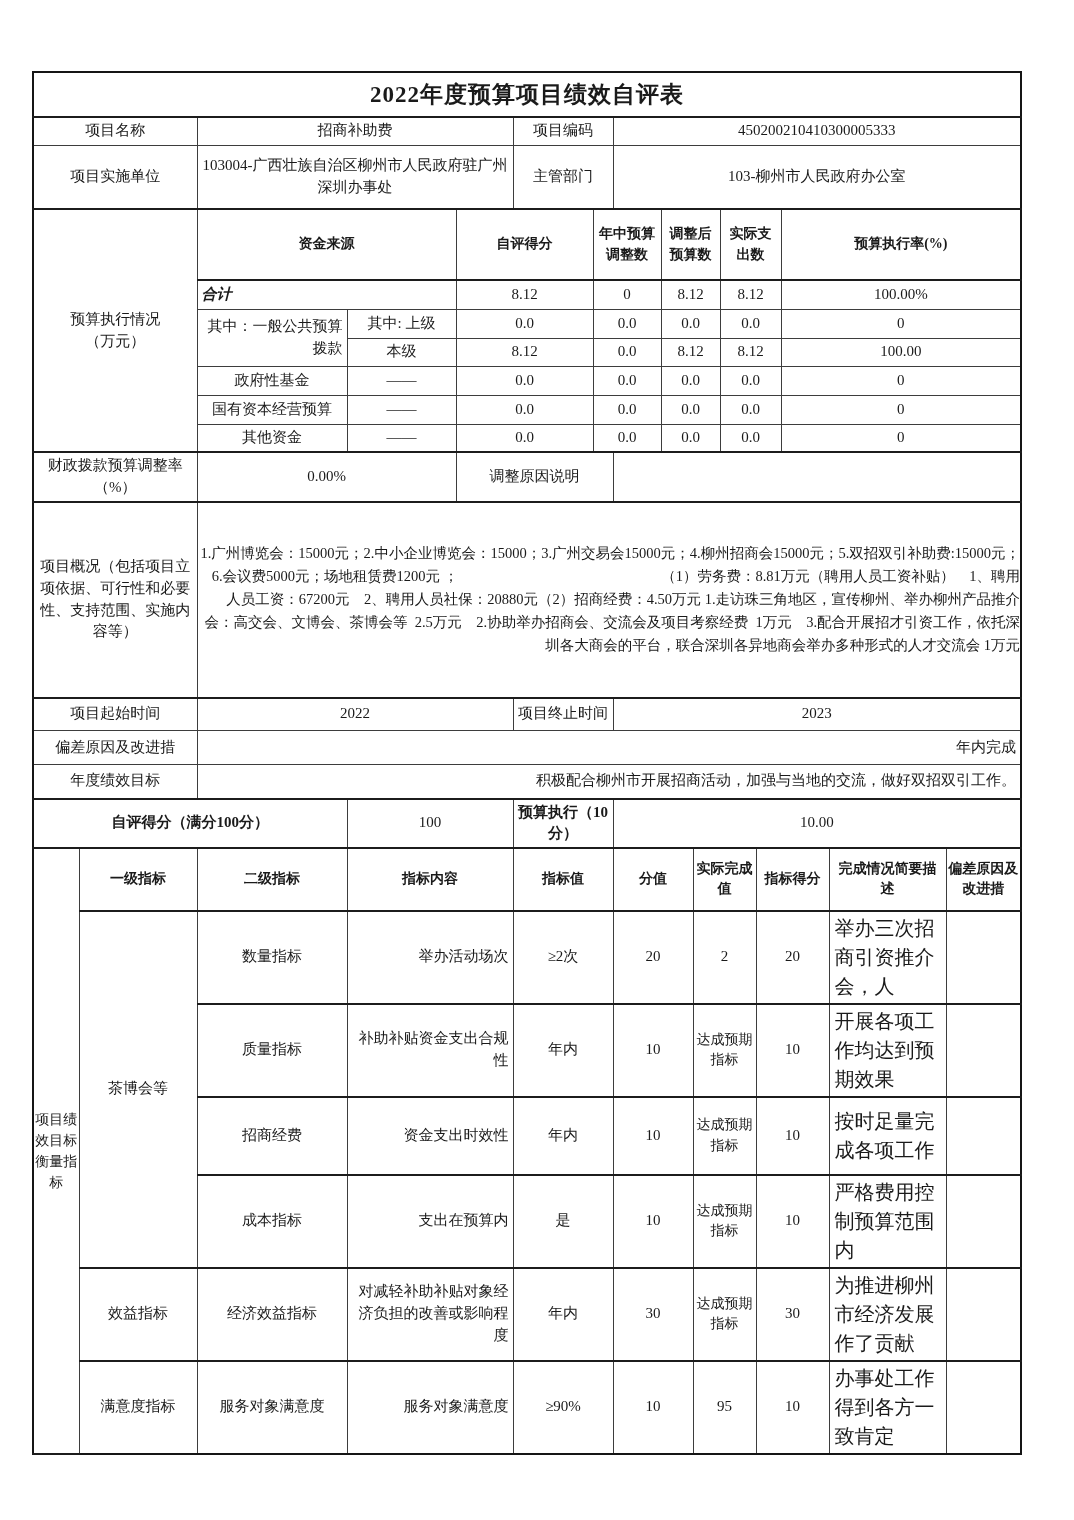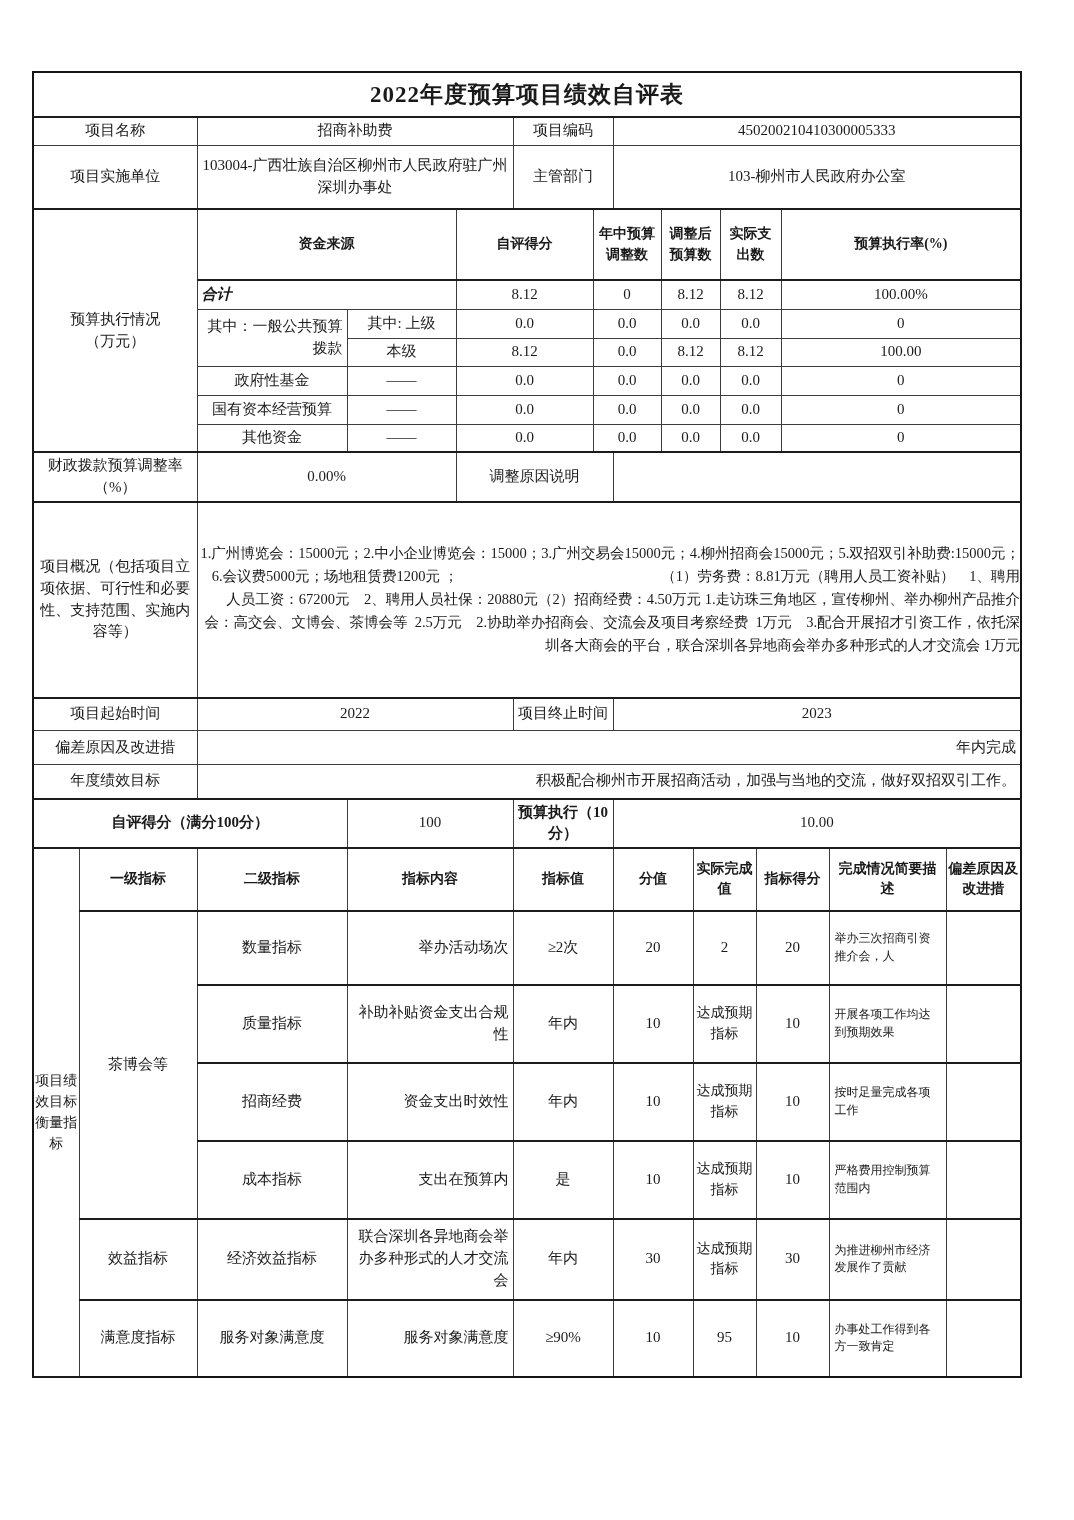--- a/index.html
+++ b/index.html
@@ -22,21 +22,21 @@
   }
   tr.tb > td{border-bottom:2px solid #1c1c1c;}
   .title{font-size:23px;font-weight:bold;letter-spacing:1px;}
   .b{font-weight:bold;}
   .sm{font-size:14px;}
   .left{text-align:right;padding-left:6px;}
   .right{text-align:left;padding-right:10px;font-style:italic;}
   .preline{white-space:pre-line;}
   .prewrap{white-space:pre-wrap;text-align:right;padding:4px 0;line-height:1.6;font-size:14.5px;}
   .narrowv{padding:1px;font-size:14px;line-height:1.5;}
-  .desc{text-align:left;padding-left:5px;font-size:12px;}
+  .desc{text-align:left;padding-left:5px;font-size:20px;}
 </style>
 </head>
 <body>
 
 <div class="sheet">
 <table>
   <colgroup>
     <col style="width:46px">
         <col style="width:118px">
         <col style="width:150px">
@@ -233,21 +233,21 @@
     <td colspan="2">10</td>
     <td colspan="2" class="sm" style="padding:2px 1px">达成预期指标</td>
     <td colspan="2">10</td>
     <td class="desc">严格费用控制预算范围内</td>
     <td></td>
   </tr>
 
   <tr class="tb" style="height:81px">
     <td>效益指标</td>
     <td>经济效益指标</td>
-    <td colspan="2" class="left">联合深圳各异地商会举办多种形式的人才交流会</td>
+    <td colspan="2" class="left">对减轻补助补贴对象经济负担的改善或影响程度</td>
     <td colspan="2">年内</td>
     <td colspan="2">30</td>
     <td colspan="2" class="sm" style="padding:2px 1px">达成预期指标</td>
     <td colspan="2">30</td>
     <td class="desc">为推进柳州市经济发展作了贡献</td>
     <td></td>
   </tr>
 
   <tr style="height:77px">
     <td>满意度指标</td>

